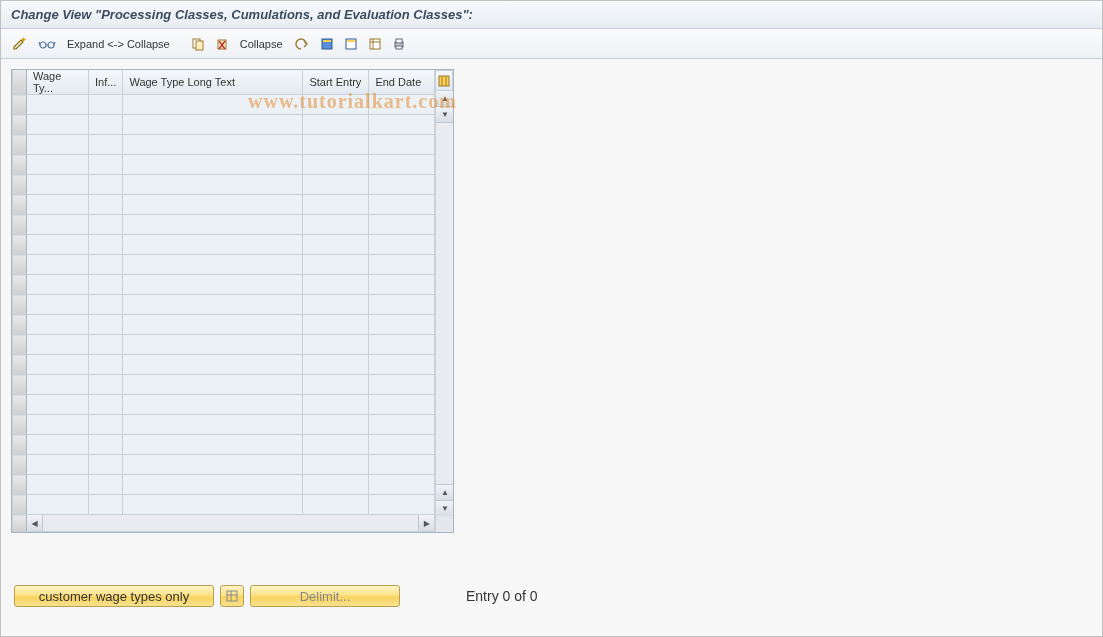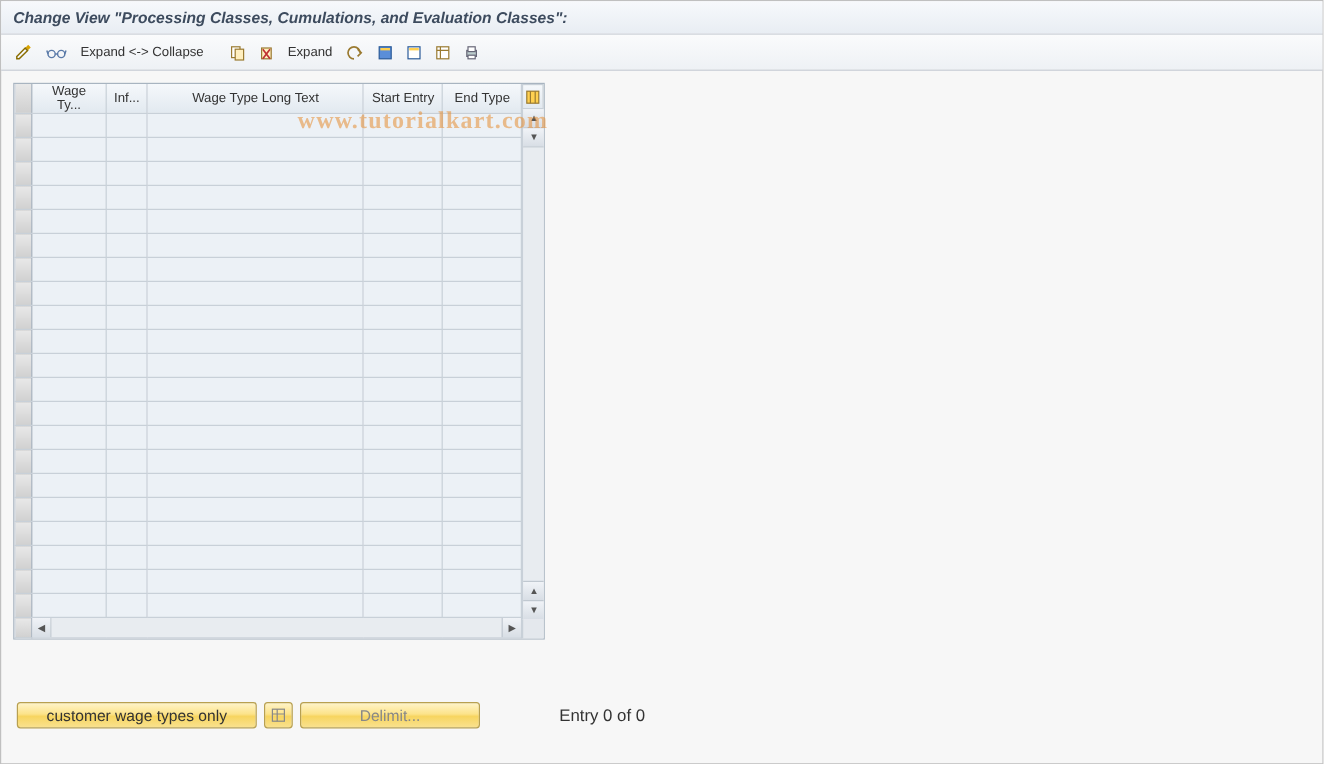--- a/index.html
+++ b/index.html
@@ -72,21 +72,20 @@
       height: 20px;
       padding: 0 6px;
       text-align: left;
       font-weight: normal;
       font-size: 11px;
       color: #333;
     }
     .data-table th {
       background: linear-gradient(to bottom, #f5f8fb 0%, #e2e9f0 100%);
       border-top: none;
-      text-align: center;
     }
     .data-table td {
       background: #ecf1f6;
     }
     .row-sel {
       width: 14px;
       min-width: 14px;
       background: linear-gradient(to bottom, #e8e8e8 0%, #d0d0d0 100%) !important;
       border-right: 1px solid #a8b4c0 !important;
       padding: 0 !important;
@@ -225,21 +224,21 @@
           <rect x="2" y="2" width="7" height="9" fill="#fff" stroke="#9a7a30"></rect>
           <rect x="5" y="4" width="7" height="9" fill="#ffefc0" stroke="#9a7a30"></rect>
         </svg>
     </div>
     <div class="tbtn">
       <svg width="14" height="14" viewBox="0 0 14 14">
           <rect x="3" y="3" width="8" height="9" fill="#ffefc0" stroke="#9a7a30"></rect>
           <path d="M4 4 L10 12 M10 4 L4 12" stroke="#c03030" stroke-width="1.4"></path>
         </svg>
     </div>
-    <span class="tlabel">Expand</span>
+    <span class="tlabel">Collapse</span>
     <div class="tbtn">
       <svg width="16" height="14" viewBox="0 0 16 14">
           <path d="M12 7 A5 5 0 1 0 7 12" fill="none" stroke="#9a7a30" stroke-width="1.4"></path>
           <path d="M10 4 L13 7 L10 10" fill="none" stroke="#9a7a30" stroke-width="1.4"></path>
         </svg>
     </div>
     <div class="tbtn">
       <svg width="14" height="14" viewBox="0 0 14 14">
           <rect x="2" y="2" width="10" height="10" fill="#5a8ed8" stroke="#2a5a98"></rect>
           <rect x="3" y="3" width="8" height="2" fill="#ffd050"></rect>
@@ -269,21 +268,21 @@
   <div class="content">
     <div class="table-wrap">
       <table class="data-table">
         <thead>
           <tr>
             <th class="row-sel"></th>
             <th class="col-wage">Wage Ty...</th>
             <th class="col-inf">Inf...</th>
             <th class="col-long">Wage Type Long Text</th>
             <th class="col-start">Start Entry</th>
-            <th class="col-end">End Type</th>
+            <th class="col-end">End Date</th>
           </tr>
         </thead>
         <tbody>
           <tr>
               <td class="row-sel"></td>
               <td></td>
               <td></td>
               <td></td>
               <td></td>
               <td></td>

